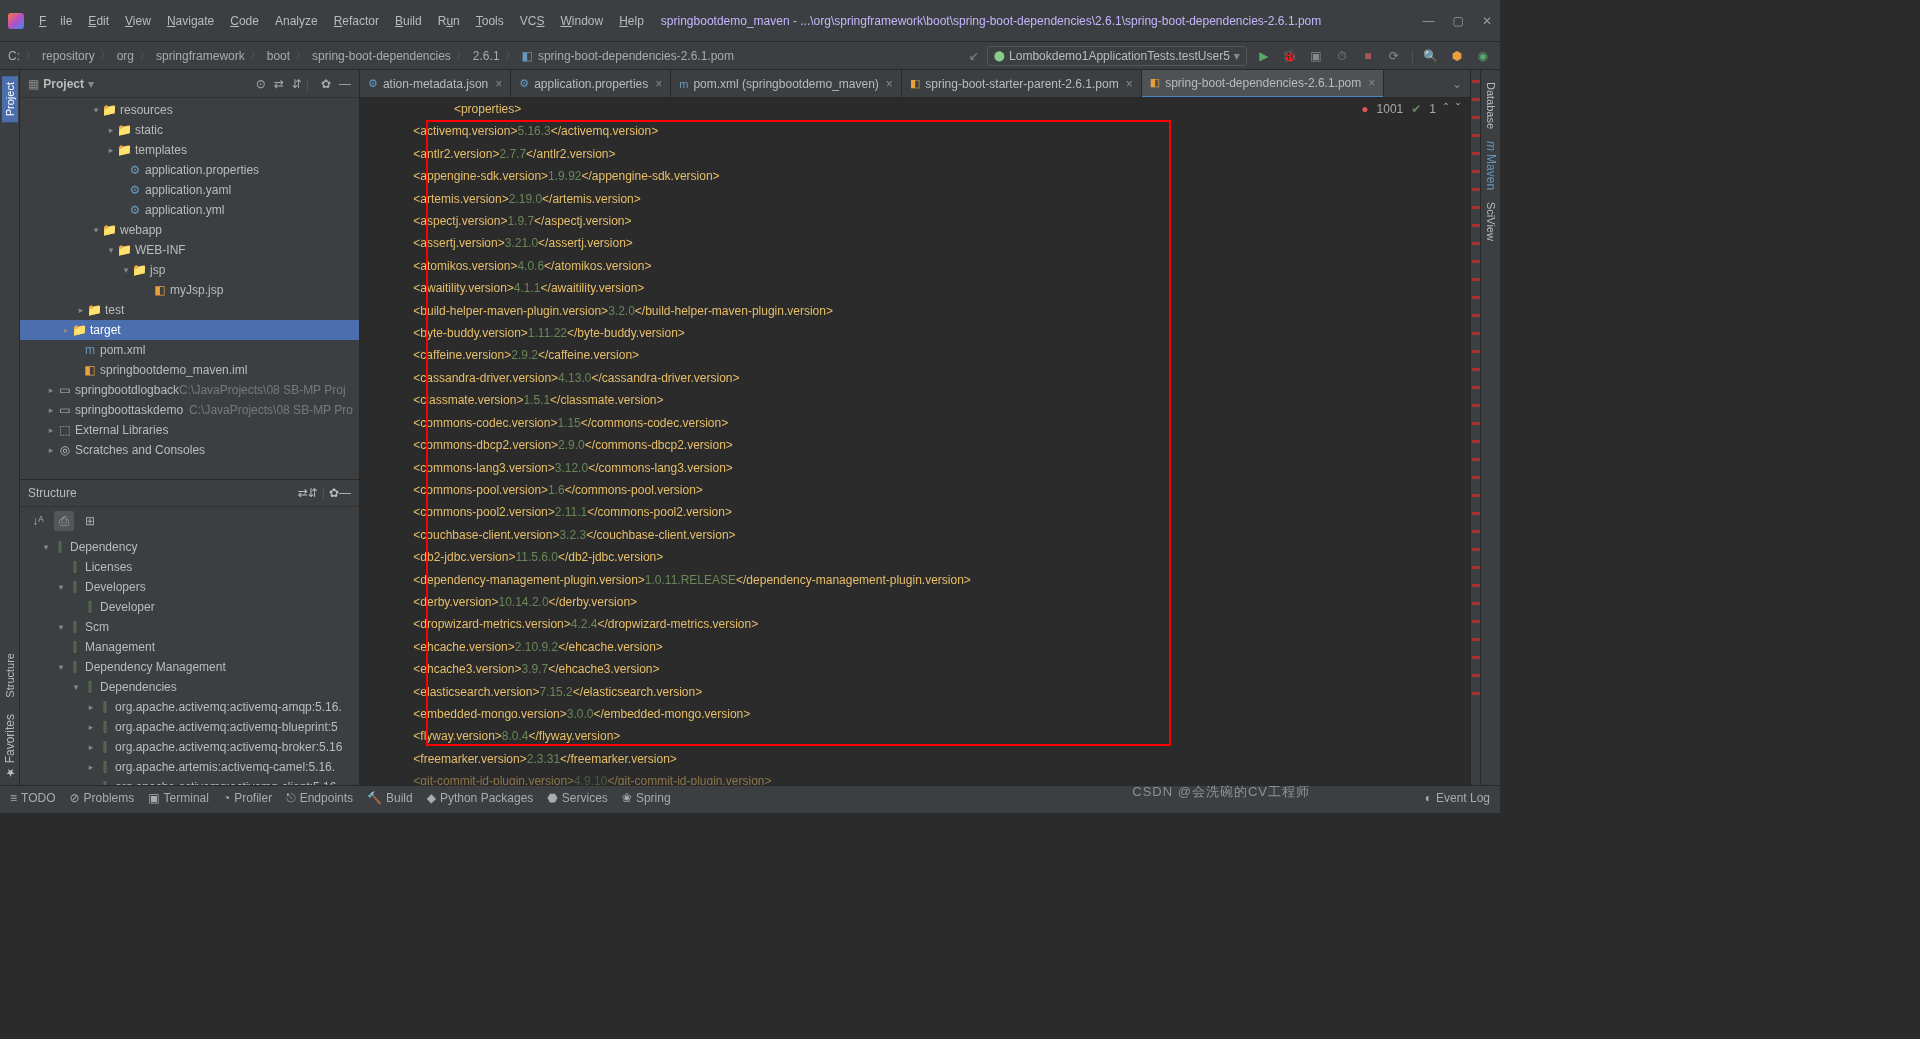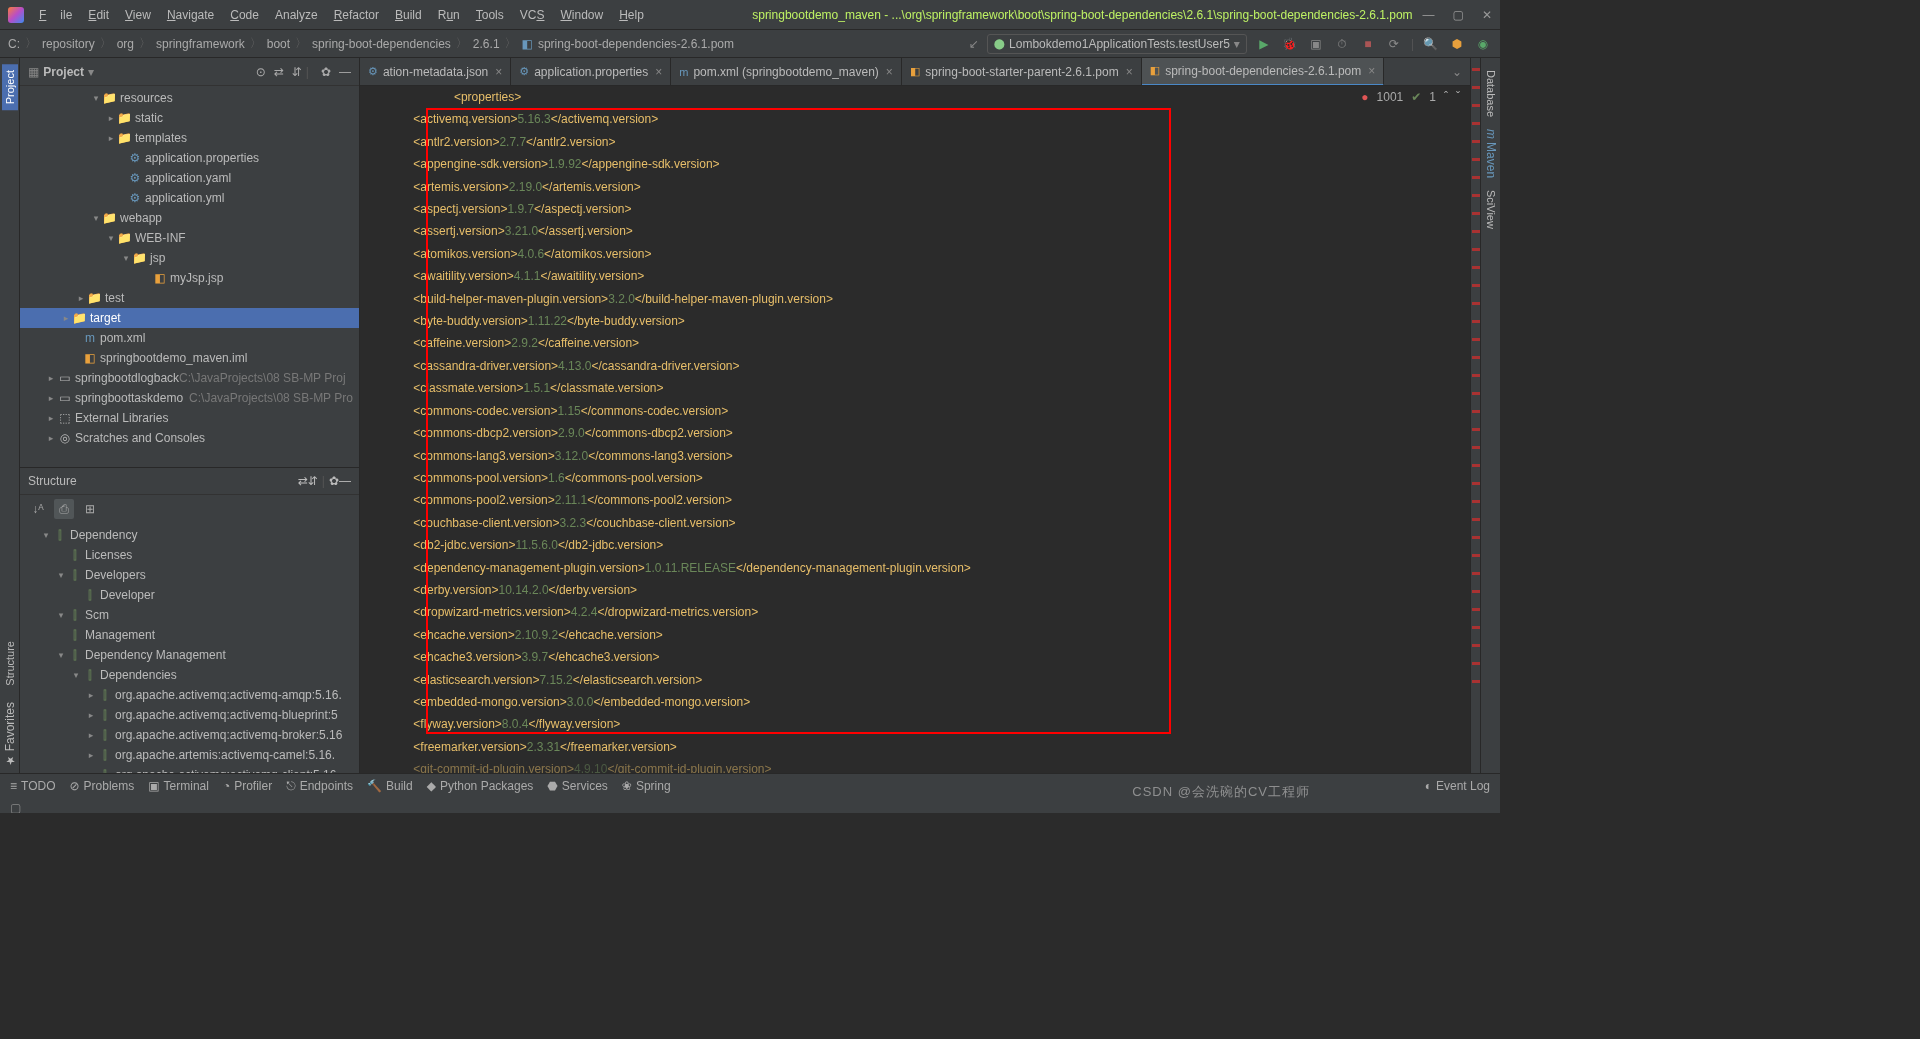--- a/index.html
+++ b/index.html
@@ -1,22 +1,22 @@
 <!DOCTYPE html>
 <html><head>
 <meta charset="utf-8">
 <style>
 *{margin:0;padding:0;box-sizing:border-box;font-family:"Segoe UI",Arial,sans-serif;font-size:12px}
 body{background:#2b2b2b;color:#bbb;overflow:hidden;width:1500px;height:813px;position:relative}
-.topbar{height:30px;background:#3c3f41;display:flex;align-items:center;padding:0 8px;border-bottom:1px solid #282828}
+.topbar{height:42px;background:#3c3f41;display:flex;align-items:center;padding:0 8px;border-bottom:1px solid #282828}
 .logo{width:16px;height:16px;background:linear-gradient(135deg,#f97c3c,#b74ec8,#3b8cf0);border-radius:3px;margin-right:8px}
 .menu{display:flex;gap:2px}
 .menu span{padding:2px 7px;cursor:pointer}
 .menu span u{text-decoration:underline}
-.title-area{flex:1;text-align:right;color:#bef264;padding:0 10px;white-space:nowrap;overflow:hidden}
+.title-area{flex:1;text-align:left;color:#c4b5fd;padding:0 10px;white-space:nowrap;overflow:hidden}
 .win-controls{display:flex;gap:18px;color:#999;margin-left:auto}
 .navbar{height:28px;background:#3c3f41;display:flex;align-items:center;padding:0 8px;border-bottom:1px solid #282828}
 .crumbs{display:flex;align-items:center;gap:2px;flex:1;color:#aaa}
 .crumbs .sep{color:#666;margin:0 3px}
 .crumbs .ficon{color:#6897bb;margin-right:3px}
 .nav-right{display:flex;align-items:center;gap:8px}
 .run-combo{background:#3c3f41;border:1px solid #555;padding:2px 6px;border-radius:3px;display:flex;align-items:center;gap:4px;color:#bbb}
 .run-combo .gear{color:#8c8;font-size:10px}
 .tool-icon{width:18px;height:18px;display:flex;align-items:center;justify-content:center;cursor:pointer}
 .green{color:#59a869}

